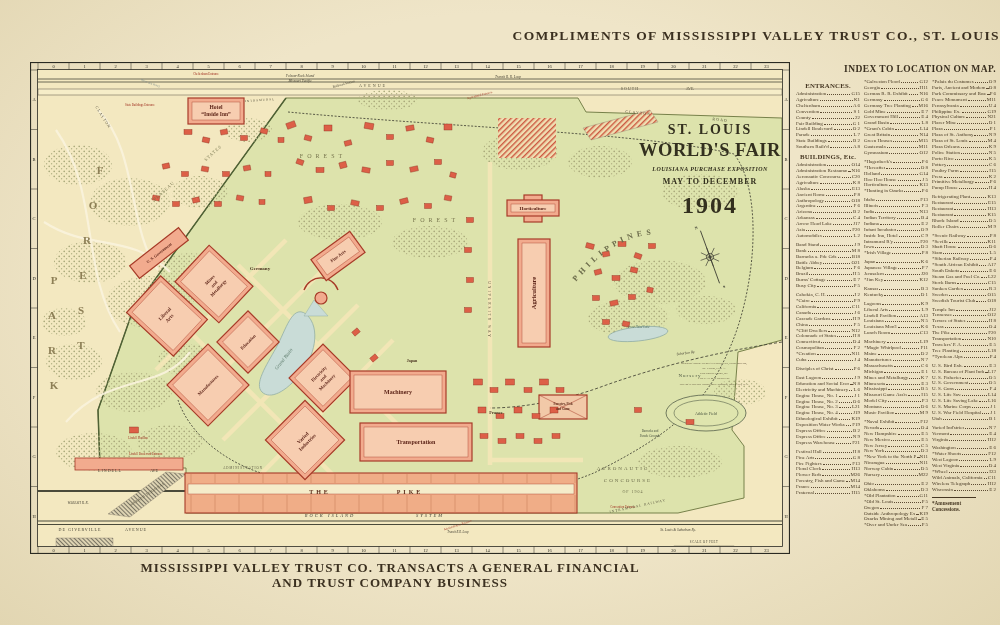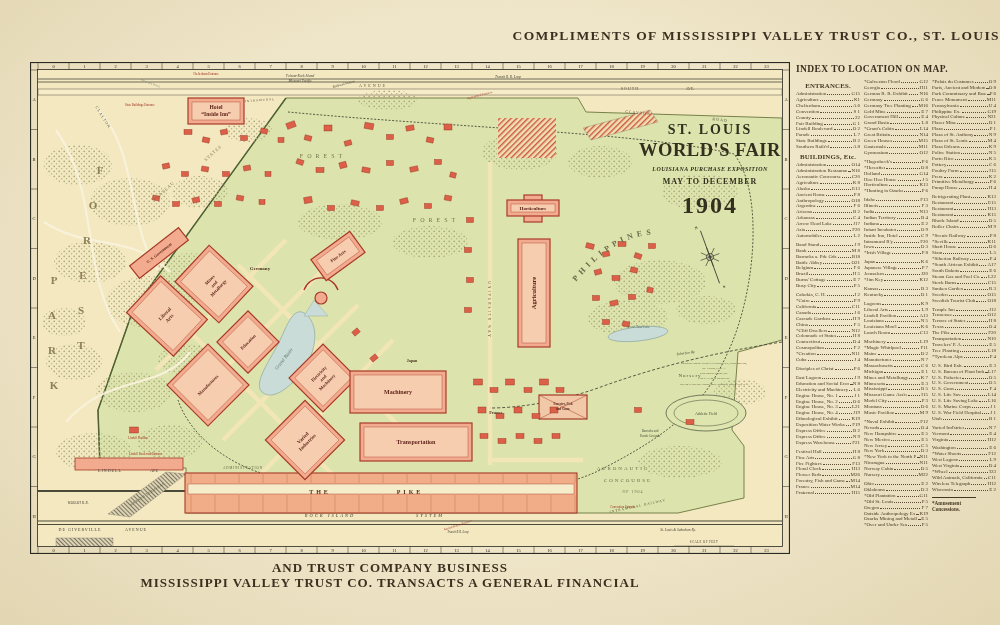--- a/index.html
+++ b/index.html
@@ -6,21 +6,21 @@
   .page{position:relative;width:1000px;height:625px;overflow:hidden;
     font-family:"Liberation Serif","DejaVu Serif",serif;
     background:radial-gradient(ellipse at 50% 45%, #efe5c8 55%, #e2d6b2 100%);}
   .hdr{position:absolute;top:28px;left:0;width:1000px;text-align:right;
     font-size:13.5px;font-weight:bold;letter-spacing:1.4px;color:#3b3020;}
   .ftr{position:absolute;top:560px;left:0;width:780px;text-align:center;color:#3b3020;}
   .ftr div{font-size:13px;font-weight:bold;letter-spacing:1px;line-height:15px;}
   .mapframe{position:absolute;left:30px;top:62px;width:760px;height:492px;
     box-shadow:0 0 0 1px #9c8f6e inset;}
   .index{position:absolute;left:796px;top:64px;width:200px;height:488px;overflow:hidden;color:#473823;}
-  .ix-title{font-size:9.5px;font-weight:bold;text-align:left;letter-spacing:0.4px;margin-bottom:5px;color:#3b3020;}
+  .ix-title{font-size:9.5px;font-weight:bold;text-align:right;letter-spacing:0.4px;margin-bottom:5px;color:#3b3020;}
   .ix-cols{display:flex;gap:4px;}
   .ix-col{width:64px;flex:0 0 64px;}
   .ix-h{font-size:6.8px;font-weight:bold;text-align:center;margin:3px 0 2px 0;letter-spacing:0.2px;}
   .ix-g{margin-bottom:3px;}
   .ix-row{display:flex;align-items:baseline;font-size:5px;line-height:5.9px;}
   .ix-n{white-space:nowrap;overflow:hidden;flex:0 1 auto;}
   .ix-d{flex:1 0 2px;border-bottom:1px dotted #5d4b33;margin:0 1px 1px 1px;min-width:2px;}
   .ix-r{white-space:nowrap;flex:0 0 auto;}
   .ix-f{border-top:1px solid #473823;margin-top:4px;padding-top:2px;font-size:5.2px;font-weight:bold;width:44px;}
 </style>
@@ -1632,16 +1632,16 @@
               <span class="ix-d"></span>
               <span class="ix-r">E 2</span>
             </div>
           </div>
           <div class="ix-f">*Amusement Concessions.</div>
         </div>
       </div>
   </div>
 
   <div class="ftr">
+    <div>MISSISSIPPI VALLEY TRUST CO. TRANSACTS A GENERAL FINANCIAL</div>
     <div>AND TRUST COMPANY BUSINESS</div>
-    <div>MISSISSIPPI VALLEY TRUST CO. TRANSACTS A GENERAL FINANCIAL</div>
   </div>
 </div>
 
 </body></html>

